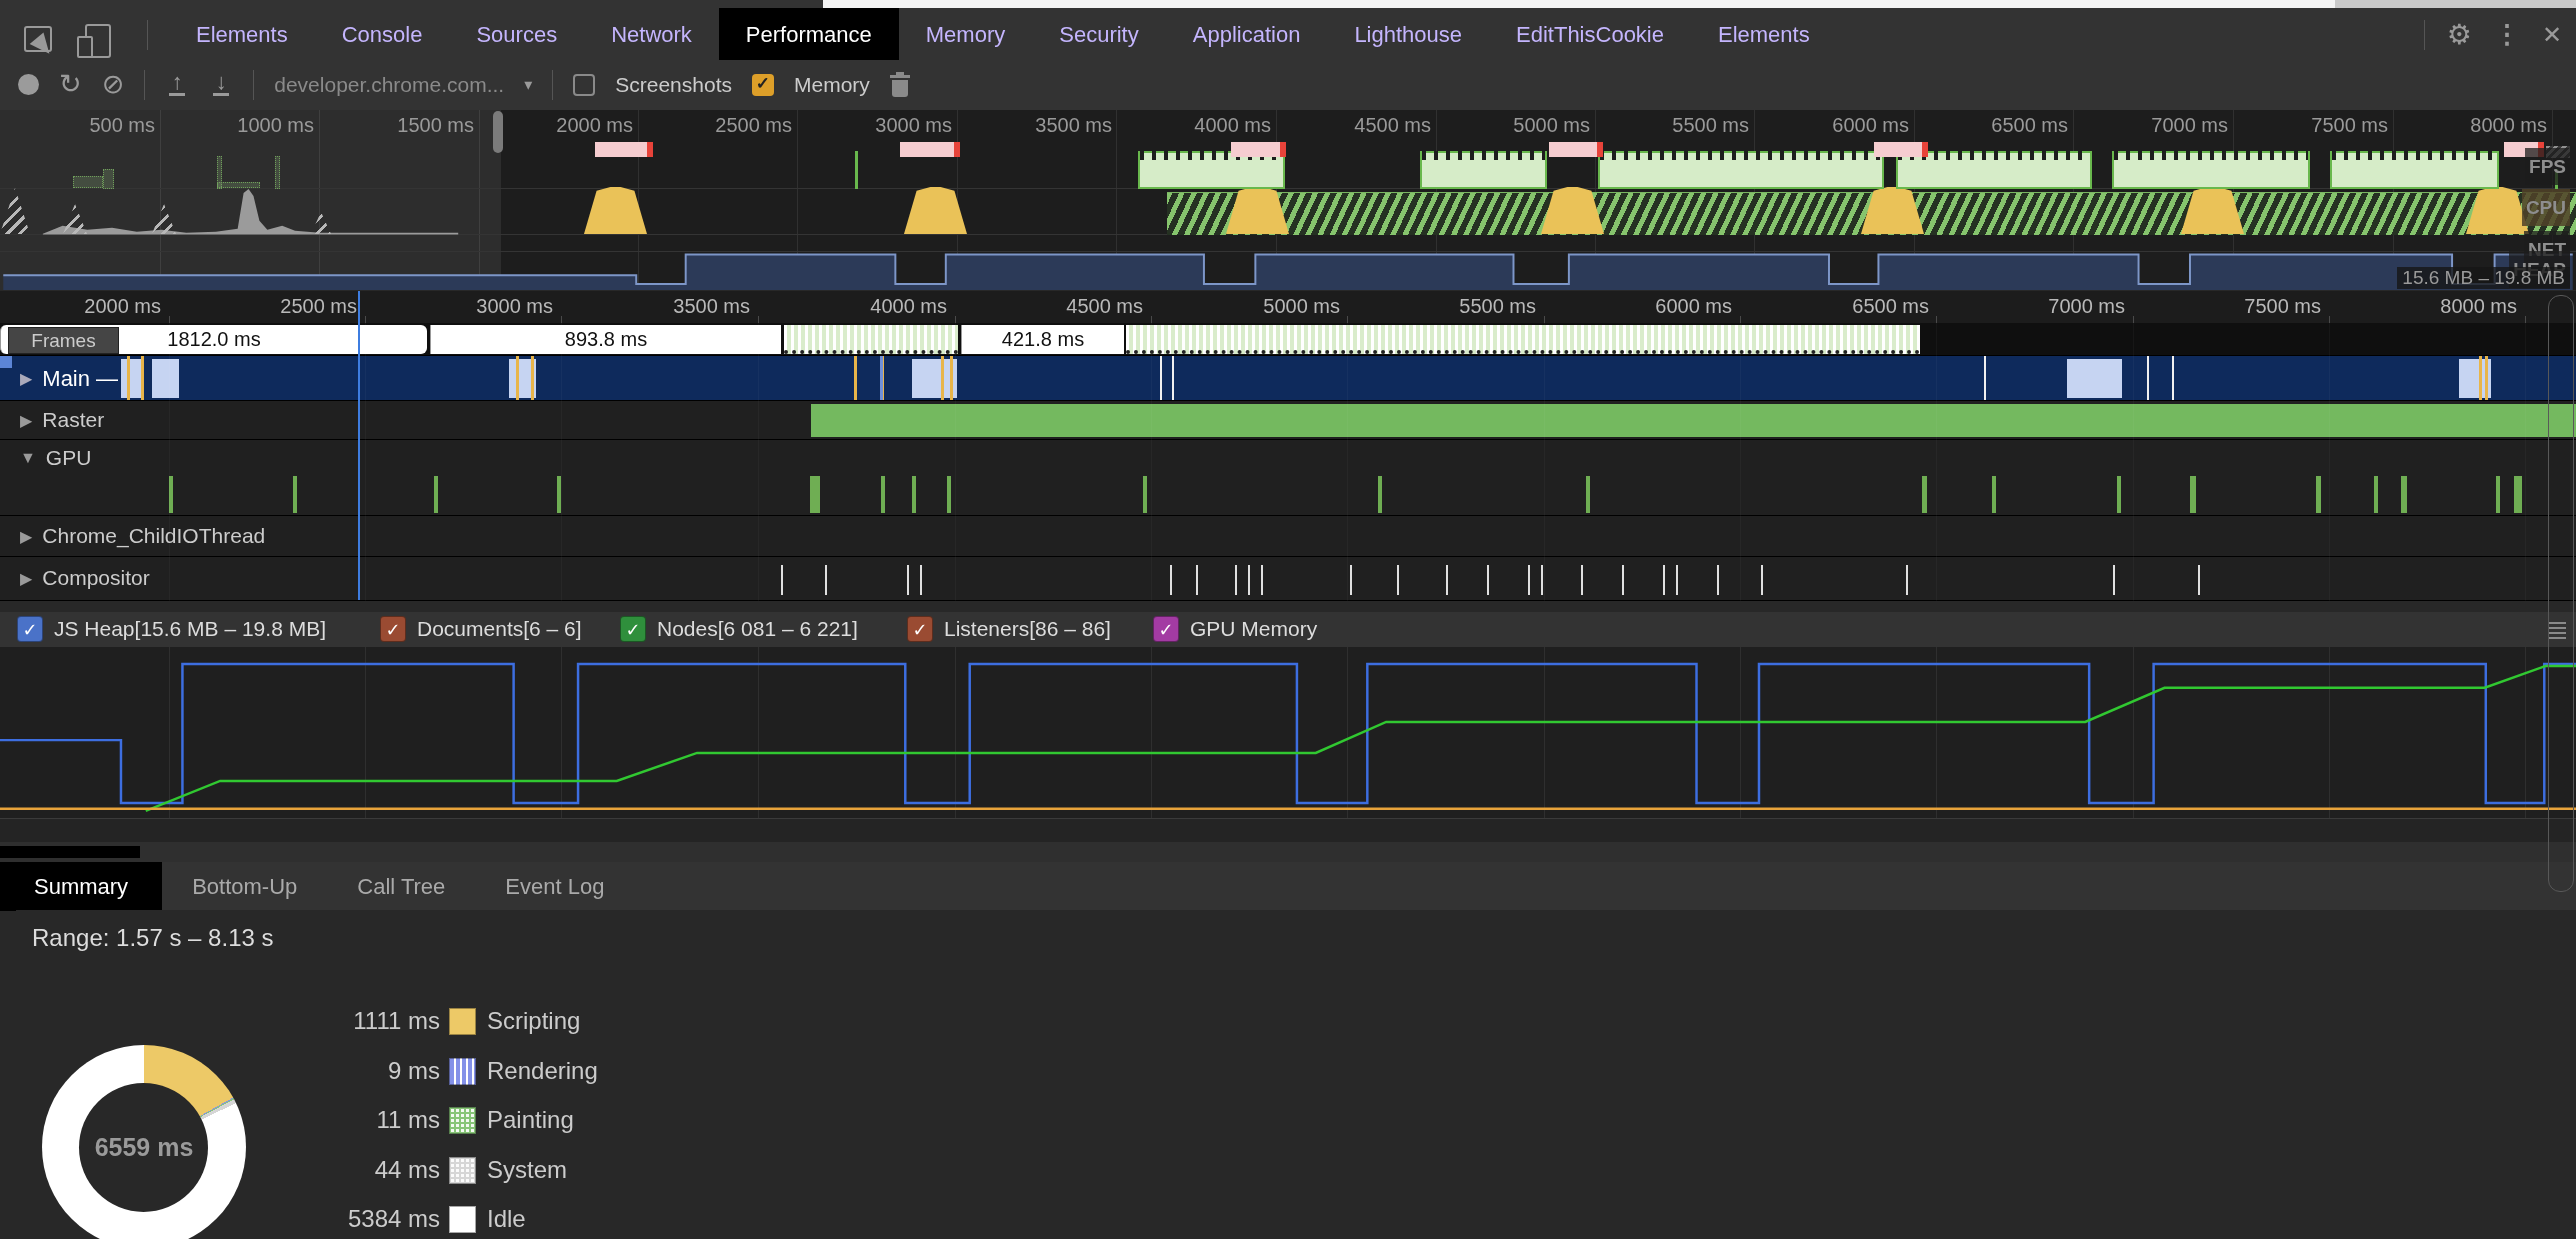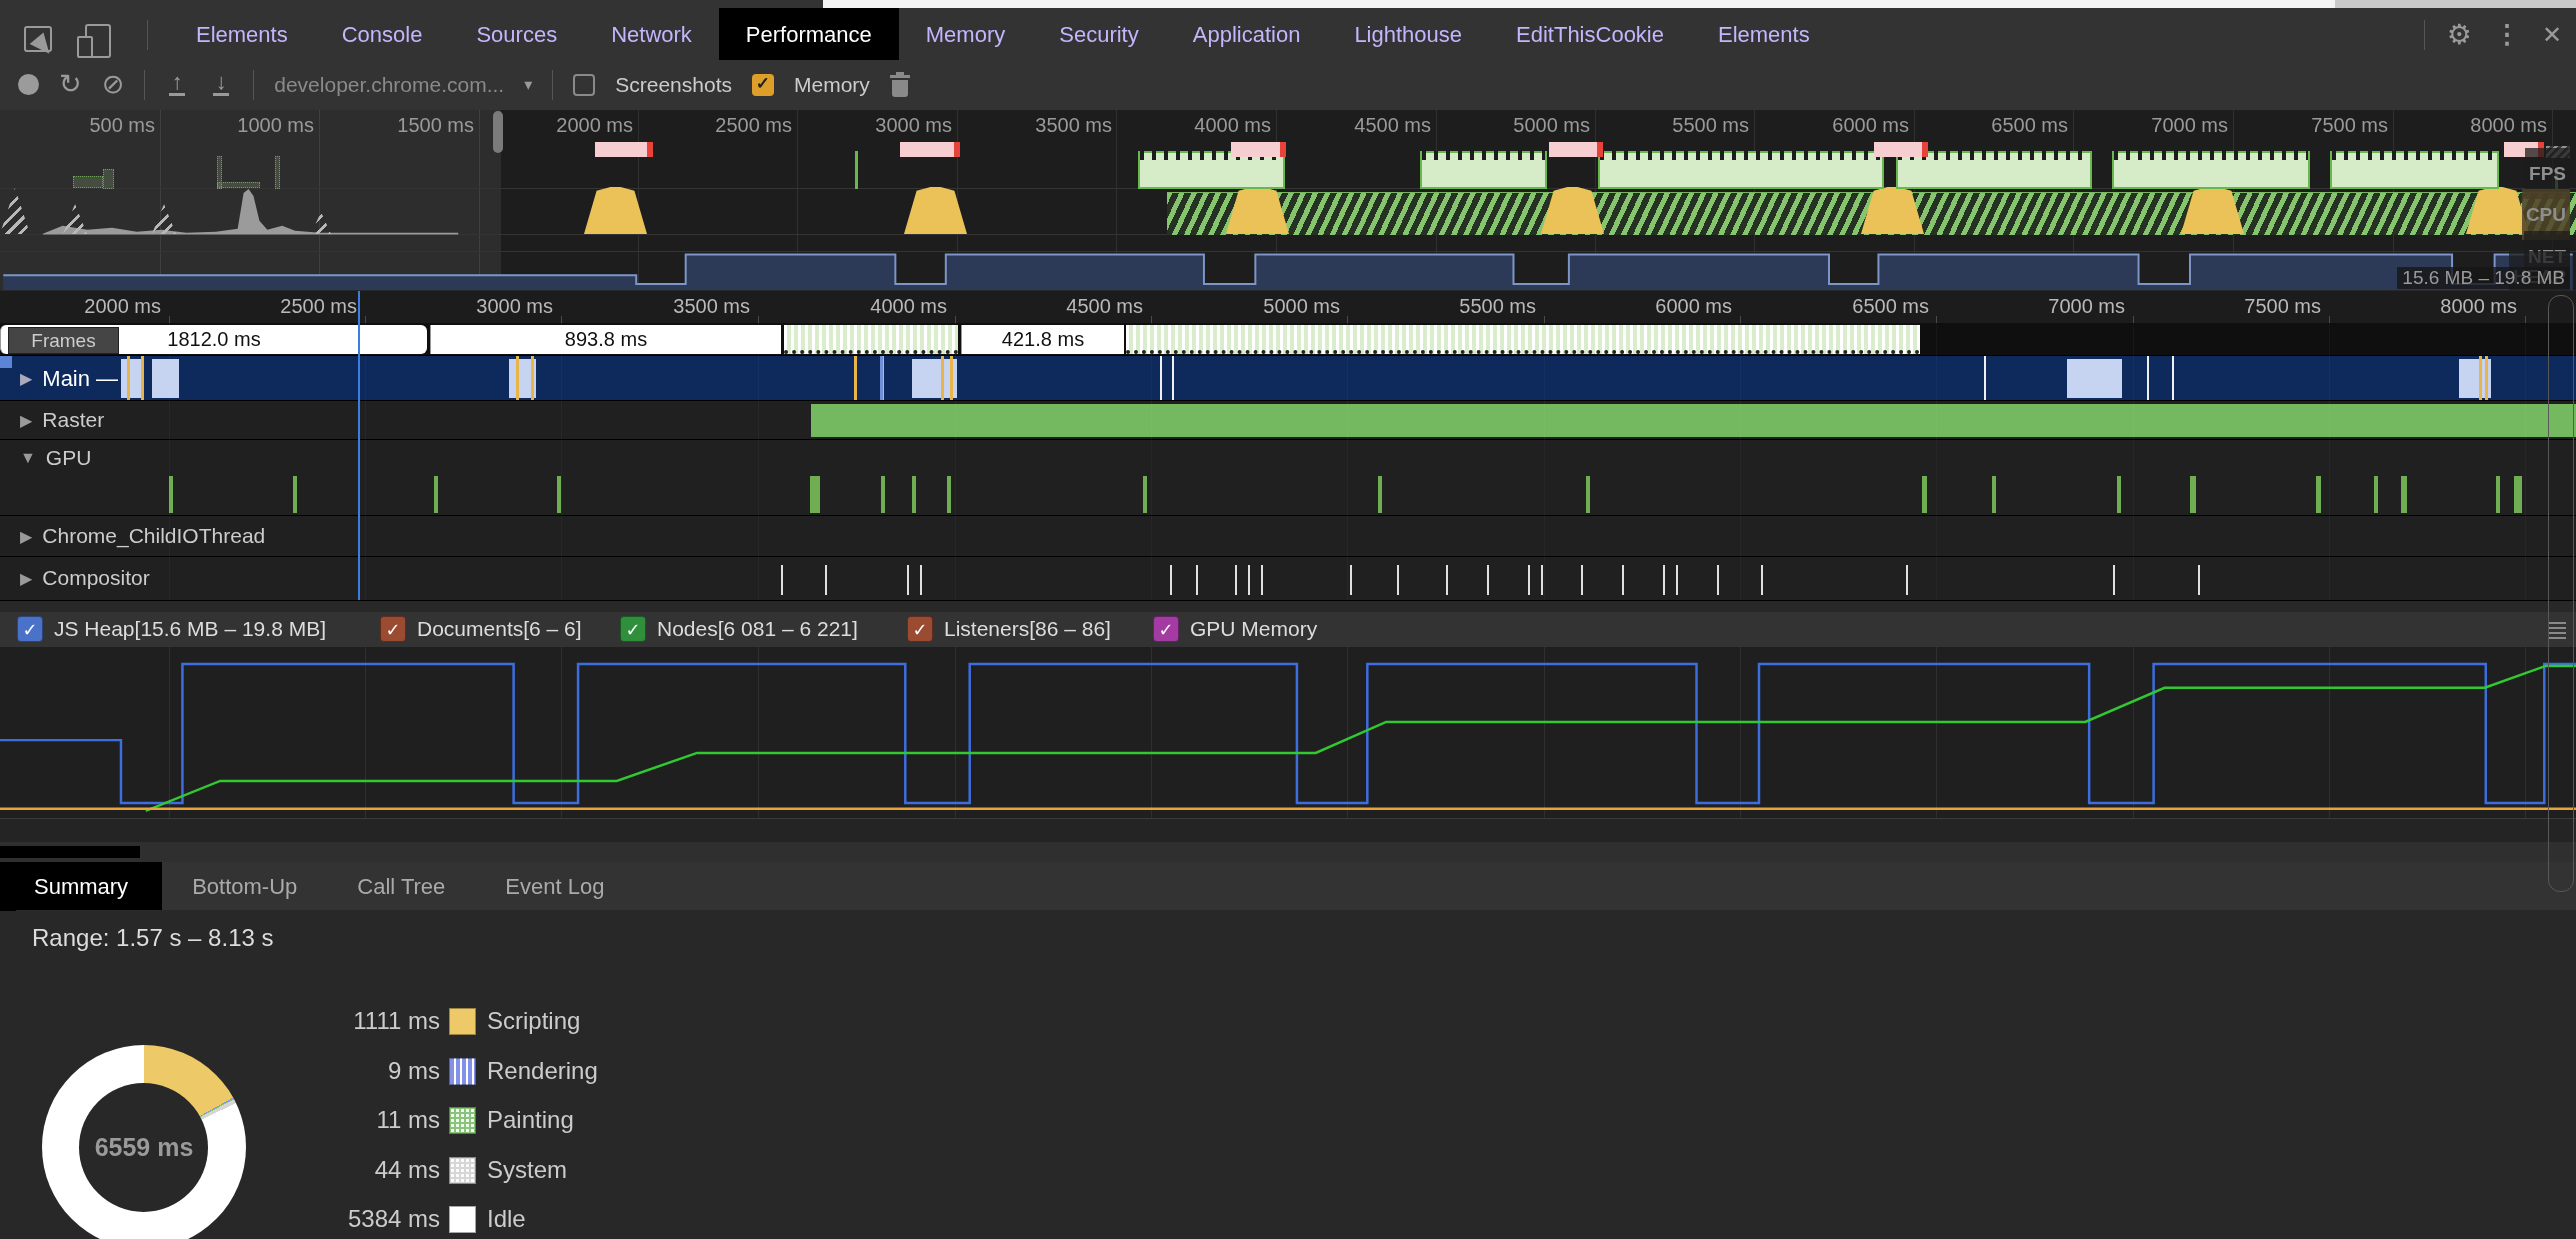--- a/index.html
+++ b/index.html
@@ -41,21 +41,21 @@
   #trash .lid{position:absolute;left:0;top:3px;width:20px;height:3px;background:#8a8a8a}
   #trash .body{position:absolute;left:2px;top:8px;width:16px;height:17px;background:#8a8a8a;border-radius:0 0 3px 3px}
   #cap-gear{right:12px;top:64px;font-size:31px;color:#e0463c}
   #tb-right-sep{right:59px;top:70px}
   
   #overview{left:0;top:110px;width:2576px;height:180px;background:#1d1d1d;overflow:hidden}
   .ov-grid{top:0;width:1px;height:180px;background:rgba(255,255,255,.085)}
   .ov-hline{left:0;width:2576px;height:1px;background:#343434}
   .ov-label{top:4px;font-size:20px;color:#9a9a9a;white-space:nowrap}
   .ov-dim{left:0;top:0;width:501px;height:180px;background:rgba(255,255,255,.075)}
-  .ov-right-label{right:6px;font-size:19px;font-weight:bold;color:#8e8e8e;background:rgba(28,28,28,.75);padding:15px 4px;line-height:21px}
+  .ov-right-label{right:6px;font-size:19px;font-weight:bold;color:#8e8e8e;background:rgba(28,28,28,.75);padding:8px 4px;line-height:21px}
   .pinkbar{top:32px;height:15px;background:#f6cdd0}
   .pinkbar .tip{position:absolute;right:0;top:0;width:6px;height:100%;background:#e8433a}
   .pinktail{top:36px;height:12px;background:repeating-linear-gradient(135deg,#909090 0 3px,#3a3a3a 3px 6px)}
   .fpsblock{top:41px;height:38px;background:#d6ecc8;border:2px solid #69b84d;box-sizing:border-box}
   .fpsblock .cren{position:absolute;left:0;top:-2px;width:100%;height:9px;
       background:repeating-linear-gradient(90deg,#1d1d1d 0 4px,transparent 4px 12px)}
   .fpsdim{background:rgba(130,160,115,.28);border:1px dotted #6f9f5a;box-sizing:border-box}
   .fpstick{width:3px;background:#69b84d}
   .cpuhatch{top:82px;height:42px;background:repeating-linear-gradient(115deg,#86c46d 0 5px,#253122 5px 11px);border-top:1px solid #7ab762}
   .cpuspike{top:77px;height:47px;width:63px;background:#eac258;

